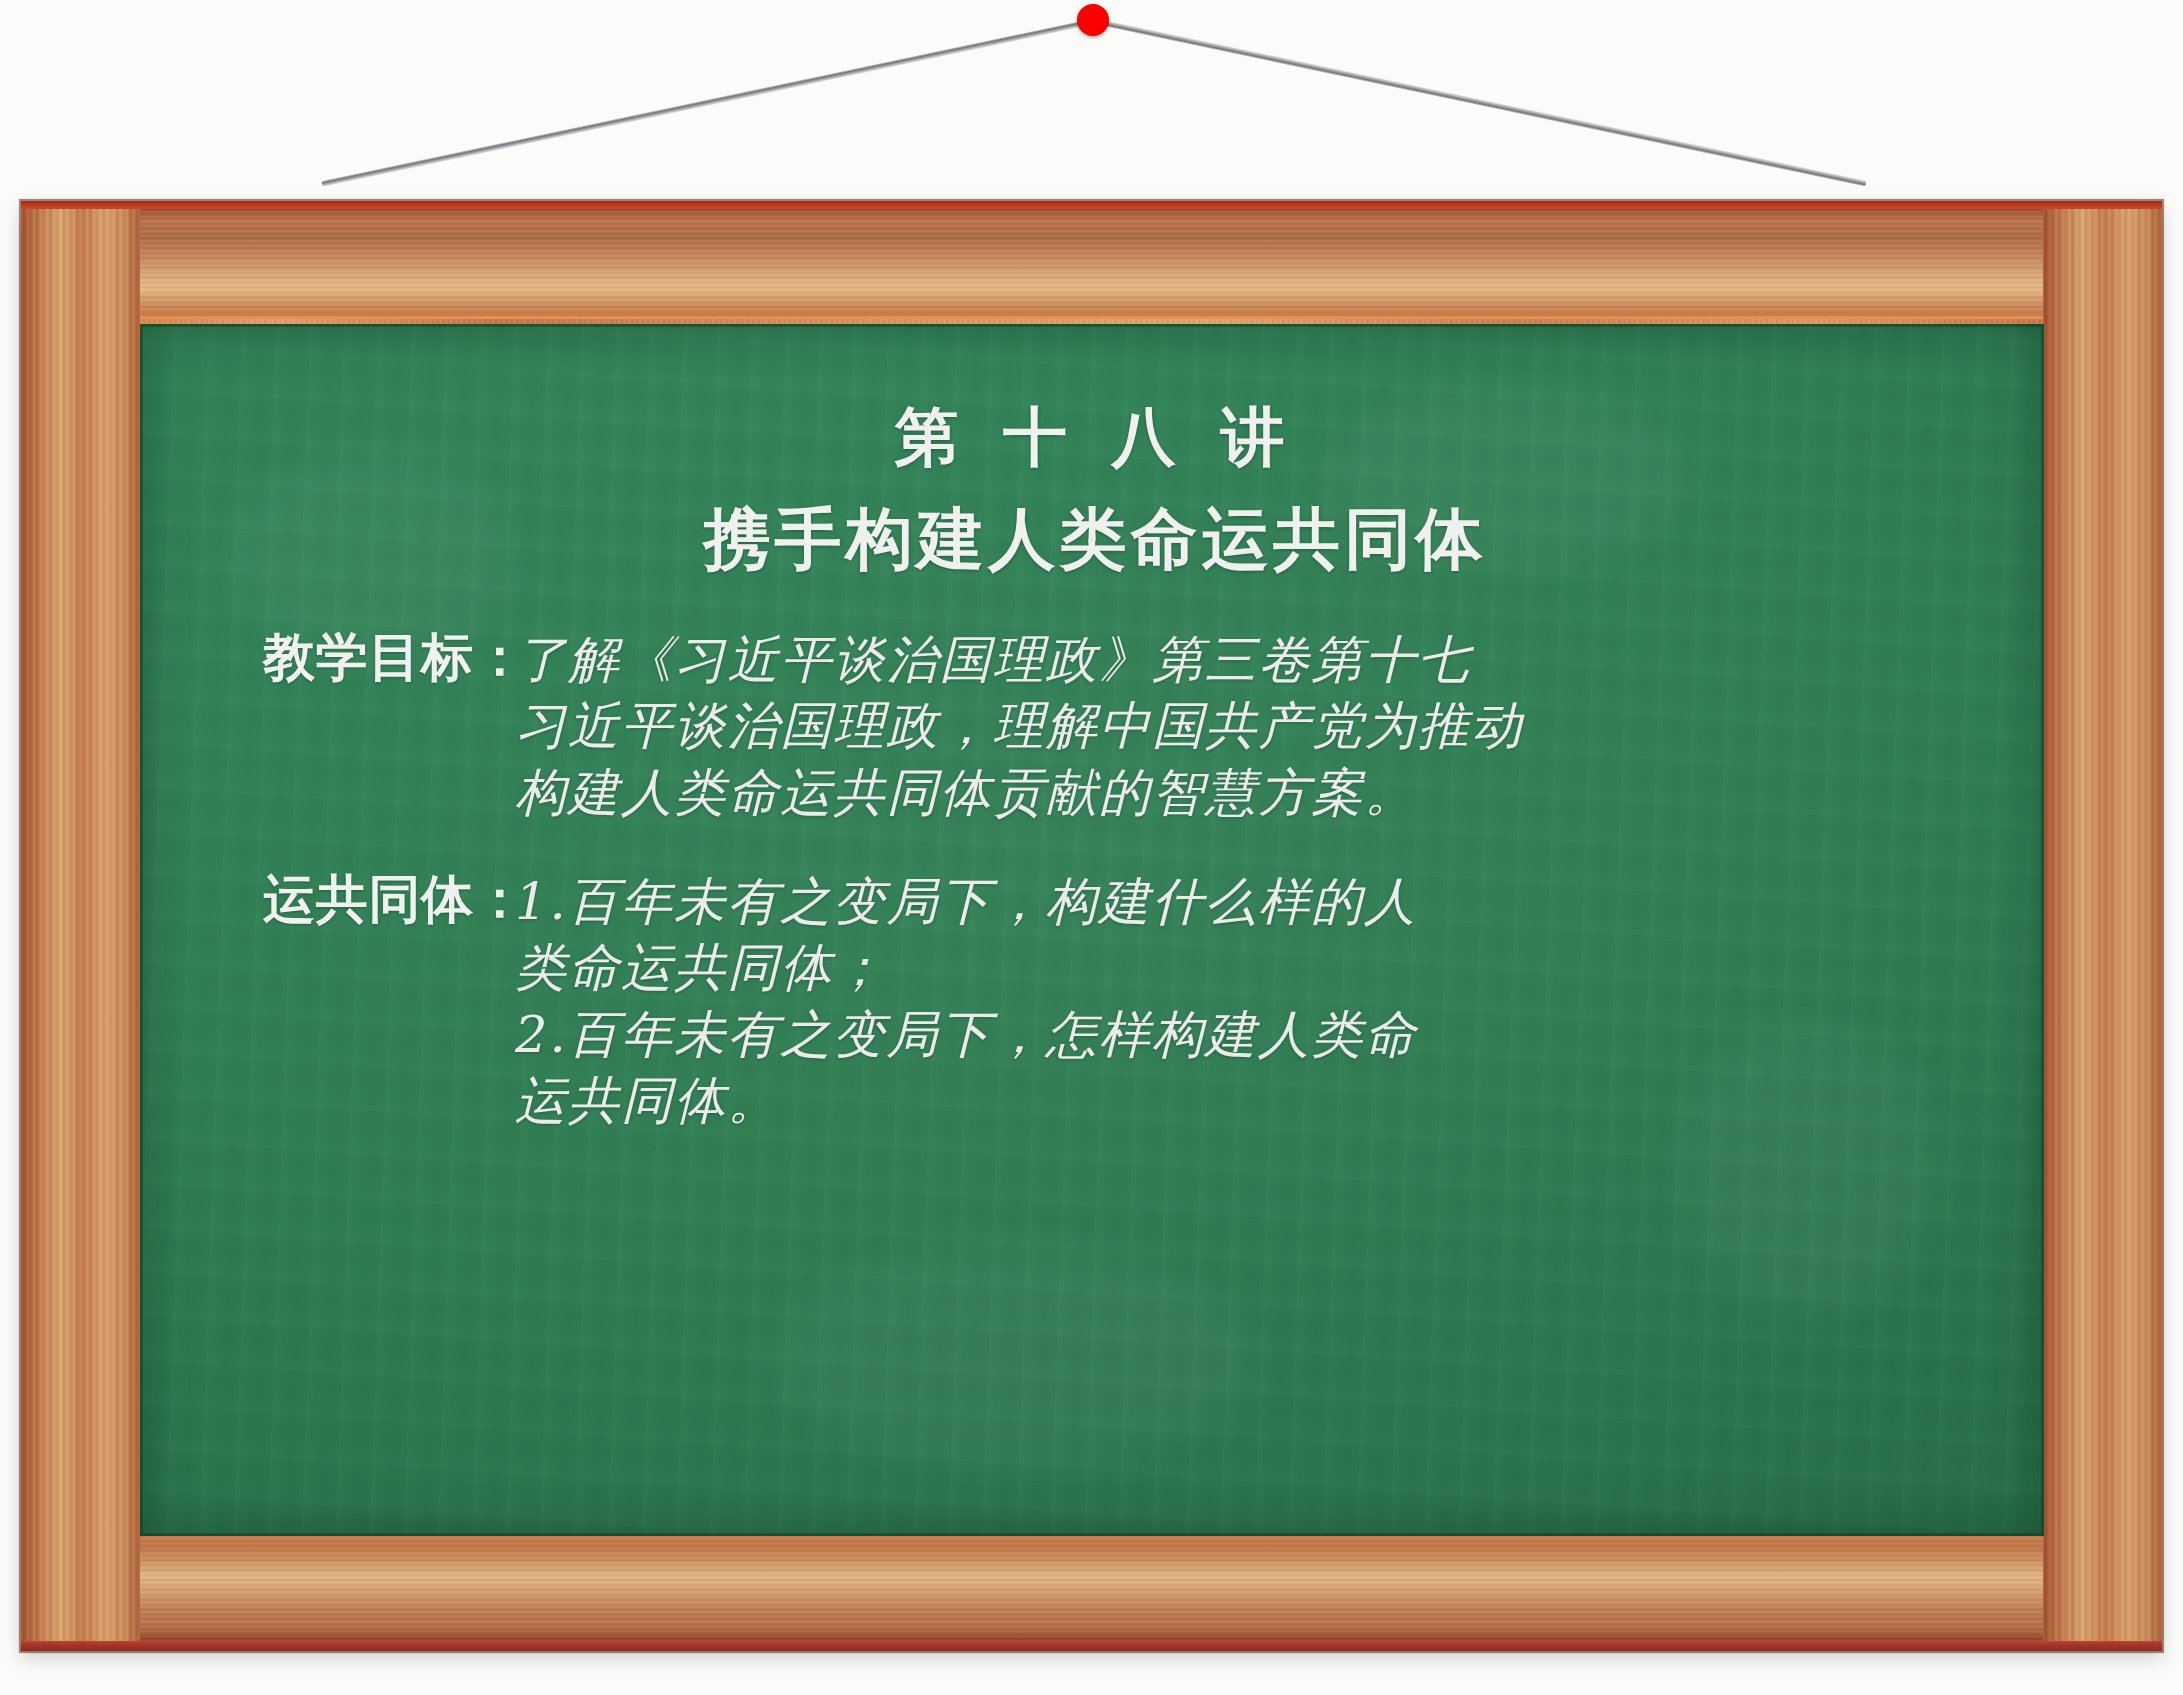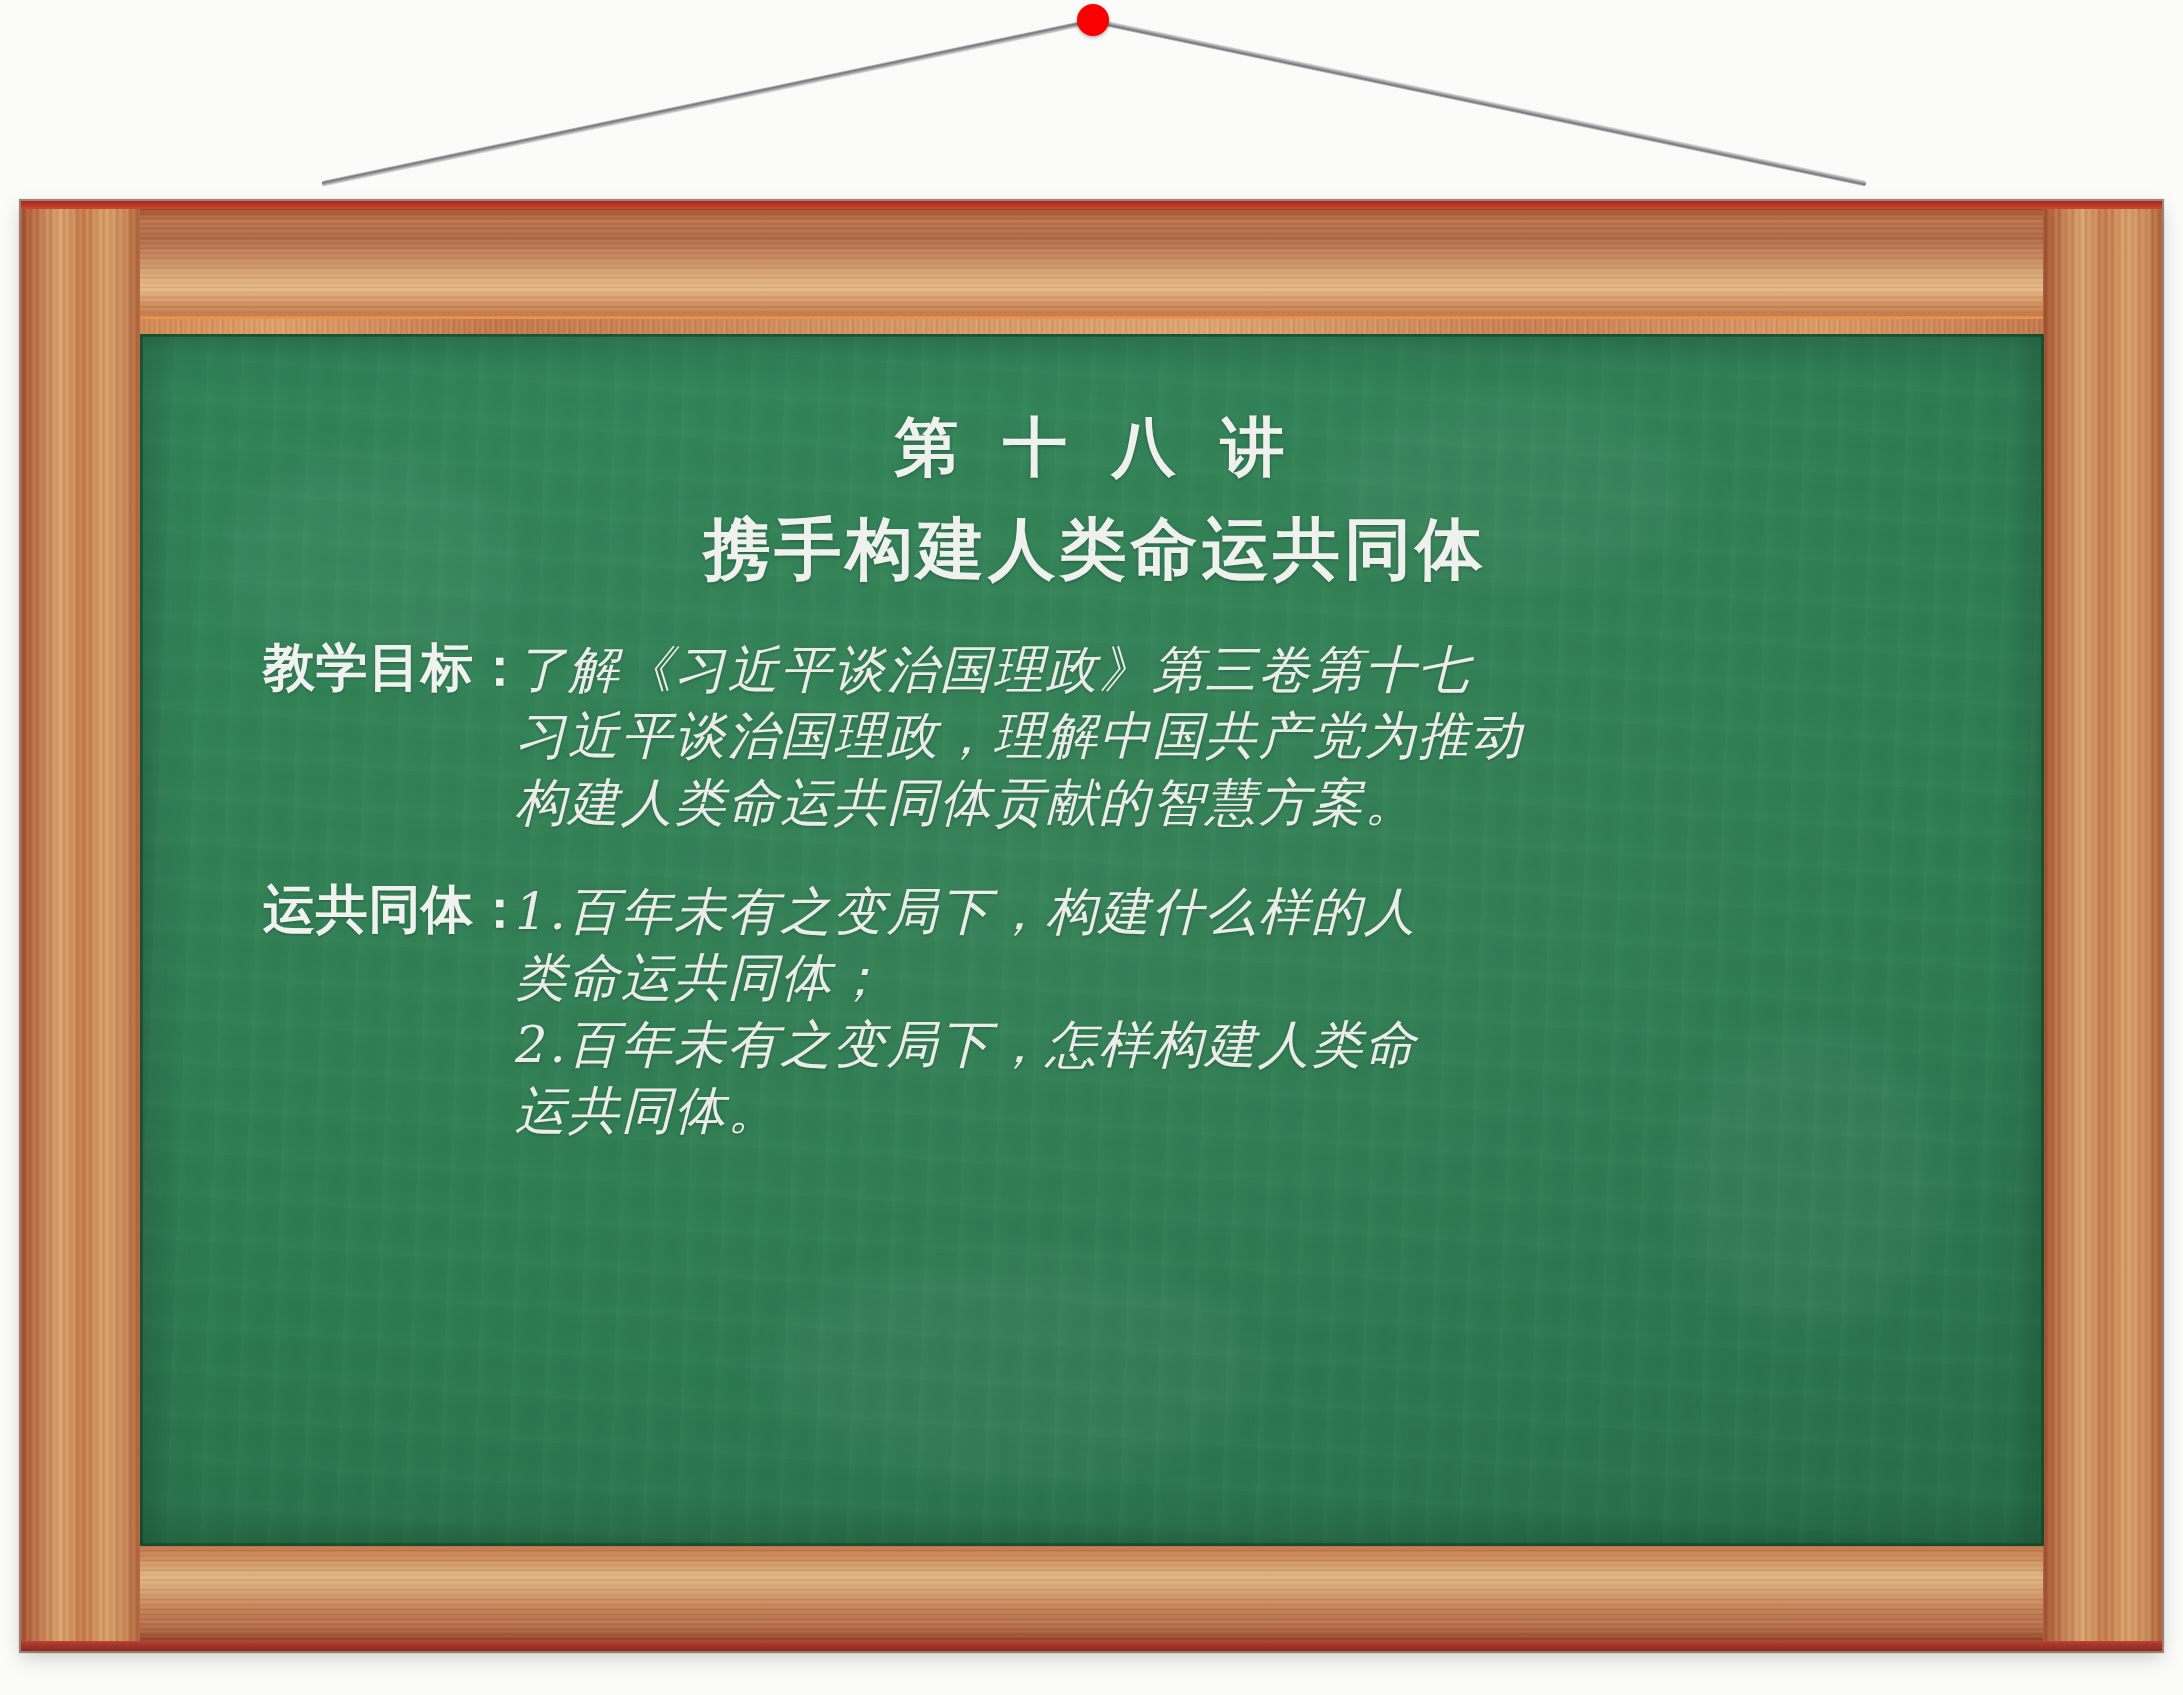--- a/index.html
+++ b/index.html
@@ -130,21 +130,21 @@
     height: 3.5px;
     background: rgba(255,160,80,0.65);
   }
   .rail-top::after { bottom: 0; }
   .rail-bottom::after { top: 0; }
 
   
   .board {
     position: absolute;
     left: 119px;
-    top: 133px;
+    top: 123px;
     width: 1904px;
     height: 1212px;
     box-sizing: border-box;
     background:
       radial-gradient(ellipse 120% 110% at 50% 45%,
         rgba(255,255,255,0.055) 0%,
         rgba(255,255,255,0.02) 42%,
         rgba(0,0,0,0.05) 72%,
         rgba(0,0,0,0.20) 100%),
       repeating-linear-gradient(92deg,

